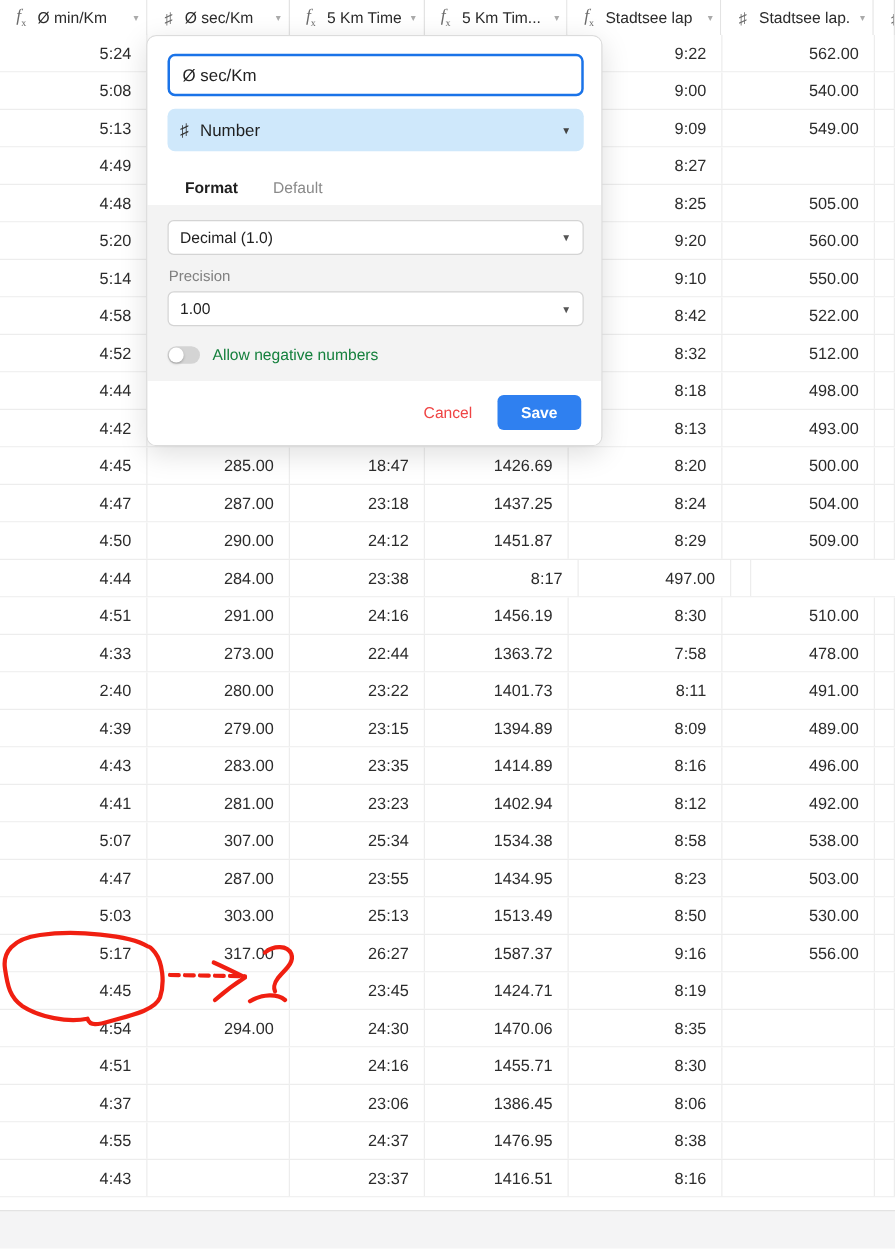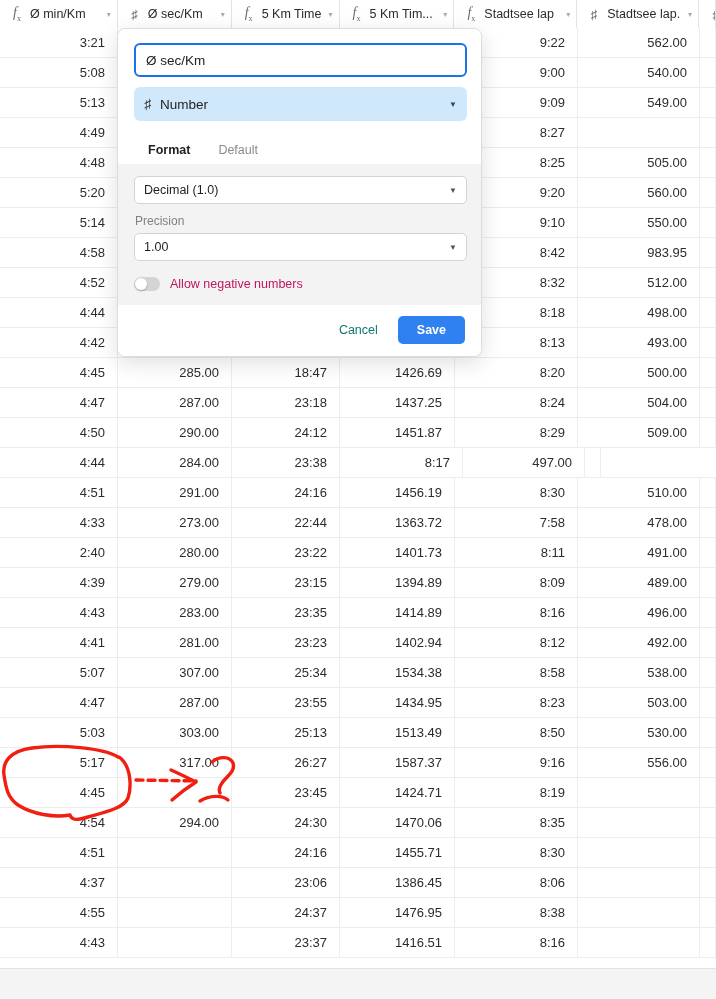--- a/index.html
+++ b/index.html
@@ -118,28 +118,28 @@
   .toggle-row { display: flex; align-items: center; gap: 10px; margin-top: 16px; }
   .toggle {
     width: 26px; height: 14px; border-radius: 8px; background: #d4d4d4;
     position: relative; flex: 0 0 auto;
   }
   .toggle .knob {
     position: absolute; left: 1px; top: 1px;
     width: 12px; height: 12px; border-radius: 50%; background: #fff;
     box-shadow: 0 1px 2px rgba(0,0,0,.25);
   }
-  .toggle-label { font-size: 12.5px; color: #be185d; }
+  .toggle-label { font-size: 12.5px; color: #15803d; }
 
   .modal-footer {
     background: #ffffff; padding: 11px 16px 12px 0;
     display: flex; justify-content: flex-end; align-items: center; gap: 14px;
   }
   .btn-cancel {
-    font-size: 12.5px; color: #0f766e; padding: 5px 6px; background: none;
+    font-size: 12.5px; color: #ef4444; padding: 5px 6px; background: none;
     border: none; font-family: "Liberation Sans", sans-serif;
   }
   .btn-save {
     font-size: 12.5px; color: #fff; background: #2f80f0;
     border: none; border-radius: 5px; padding: 7px 19px; font-weight: bold;
     font-family: "Liberation Sans", sans-serif;
   }
 
   
   .annotation { position: absolute; left:0; top:0; width: 716px; height: 999px; pointer-events: none; z-index: 60; }
@@ -189,21 +189,21 @@
         <span class="caret">▾</span>
       </div>
       <div class="col-head" style="width: 16px;">
         <span class="ctype">♯</span>
         <span class="cname"></span>
       </div>
     </div>
 
   <div class="grid" id="grid">
       <div class="row">
-        <div class="cell" style="width: 118px;">3:21</div>
+        <div class="cell" style="width: 118px;">5:24</div>
         <div class="cell" style="width: 114px;">321.00</div>
         <div class="cell" style="width: 108px;">26:47</div>
         <div class="cell" style="width: 115px;">1607.54</div>
         <div class="cell" style="width: 123px;">9:22</div>
         <div class="cell" style="width: 122px;">562.00</div>
         <div class="cell" style="width: 16px;"></div>
       </div>
       <div class="row">
         <div class="cell" style="width: 118px;">5:08</div>
         <div class="cell" style="width: 114px;">308.00</div>
@@ -257,21 +257,21 @@
         <div class="cell" style="width: 123px;">9:10</div>
         <div class="cell" style="width: 122px;">550.00</div>
         <div class="cell" style="width: 16px;"></div>
       </div>
       <div class="row">
         <div class="cell" style="width: 118px;">4:58</div>
         <div class="cell" style="width: 114px;">298.00</div>
         <div class="cell" style="width: 108px;">24:51</div>
         <div class="cell" style="width: 115px;">1491.00</div>
         <div class="cell" style="width: 123px;">8:42</div>
-        <div class="cell" style="width: 122px;">983.95</div>
+        <div class="cell" style="width: 122px;">522.00</div>
         <div class="cell" style="width: 16px;"></div>
       </div>
       <div class="row">
         <div class="cell" style="width: 118px;">4:52</div>
         <div class="cell" style="width: 114px;">292.00</div>
         <div class="cell" style="width: 108px;">24:21</div>
         <div class="cell" style="width: 115px;">1461.00</div>
         <div class="cell" style="width: 123px;">8:32</div>
         <div class="cell" style="width: 122px;">512.00</div>
         <div class="cell" style="width: 16px;"></div>

